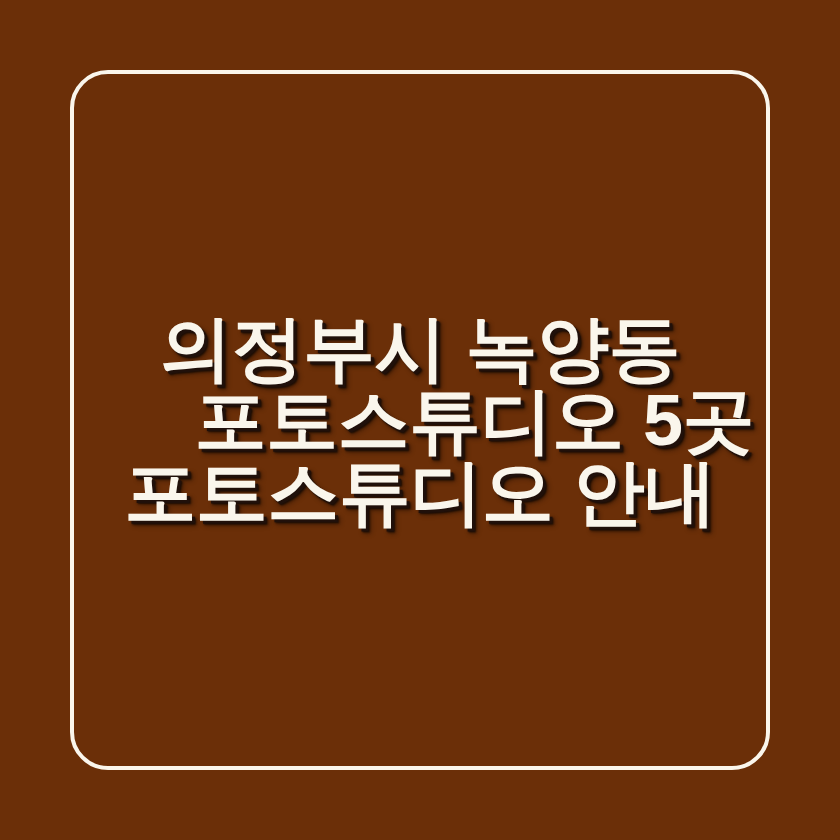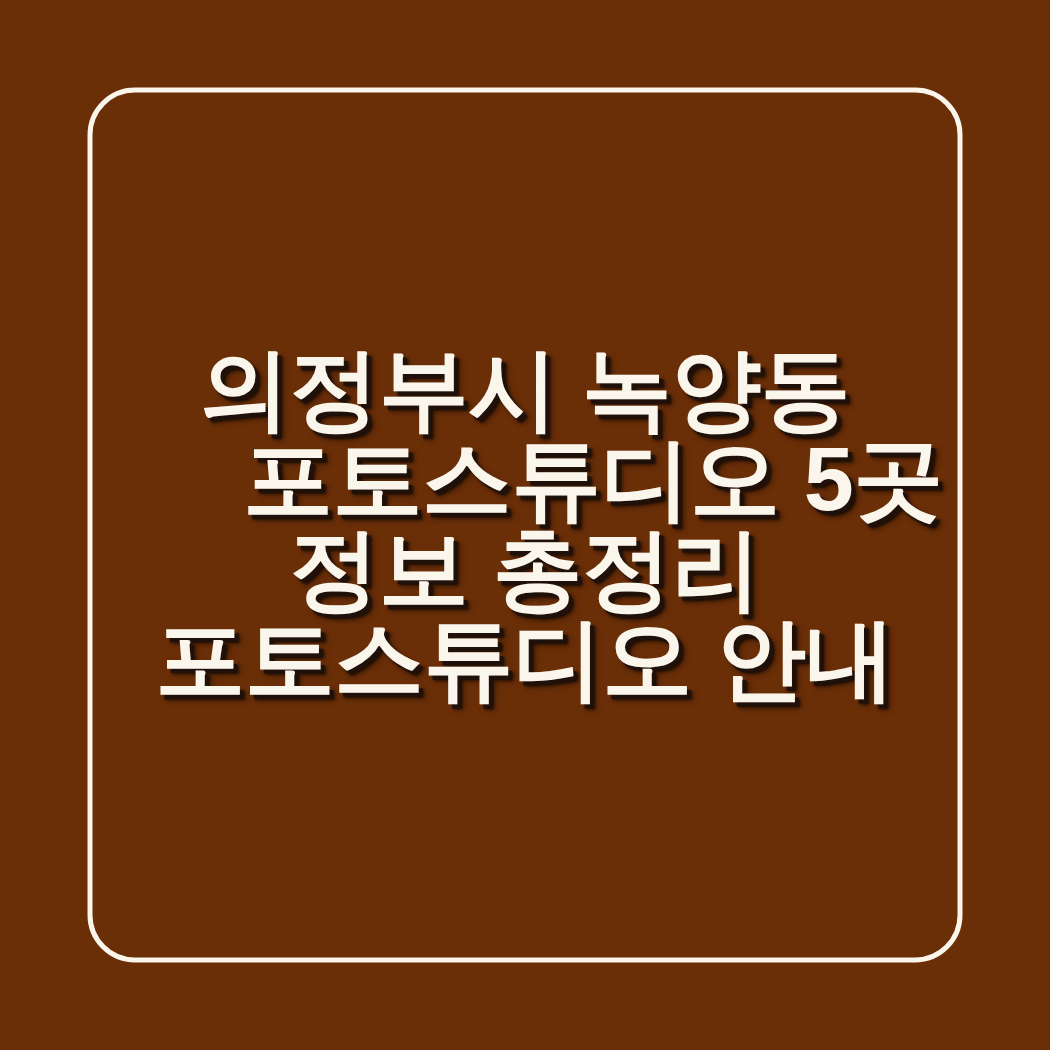--- a/index.html
+++ b/index.html
@@ -65,17 +65,16 @@
 </head>
 <body>
 
 <div id="canvas" style="background: rgb(107, 47, 8);">
 
   <div id="frame" style="border-color: rgb(250, 246, 236);"></div>
 
   <div id="headline">
     <span class="title-line" style="color: rgb(250, 246, 236); text-shadow: rgb(32, 16, 10) 3px 3px 0px, rgba(20, 9, 3, 0.85) 4px 4px 2px, rgba(20, 9, 3, 0.45) 5px 5px 5px;">의정부시 녹양동</span>
     <span class="title-line" style="color: rgb(250, 246, 236); text-shadow: rgb(32, 16, 10) 3px 3px 0px, rgba(20, 9, 3, 0.85) 4px 4px 2px, rgba(20, 9, 3, 0.45) 5px 5px 5px; text-align: right;">포토스튜디오 5곳</span>
-    <span class="title-line" style="color: rgb(250, 246, 236); text-shadow: rgb(32, 16, 10) 3px 3px 0px, rgba(20, 9, 3, 0.85) 4px 4px 2px, rgba(20, 9, 3, 0.45) 5px 5px 5px;">정보 총정리</span>
     <span class="title-line" style="color: rgb(250, 246, 236); text-shadow: rgb(32, 16, 10) 3px 3px 0px, rgba(20, 9, 3, 0.85) 4px 4px 2px, rgba(20, 9, 3, 0.45) 5px 5px 5px;">포토스튜디오 안내</span>
   </div>
 
 </div>
 
 </body></html>

